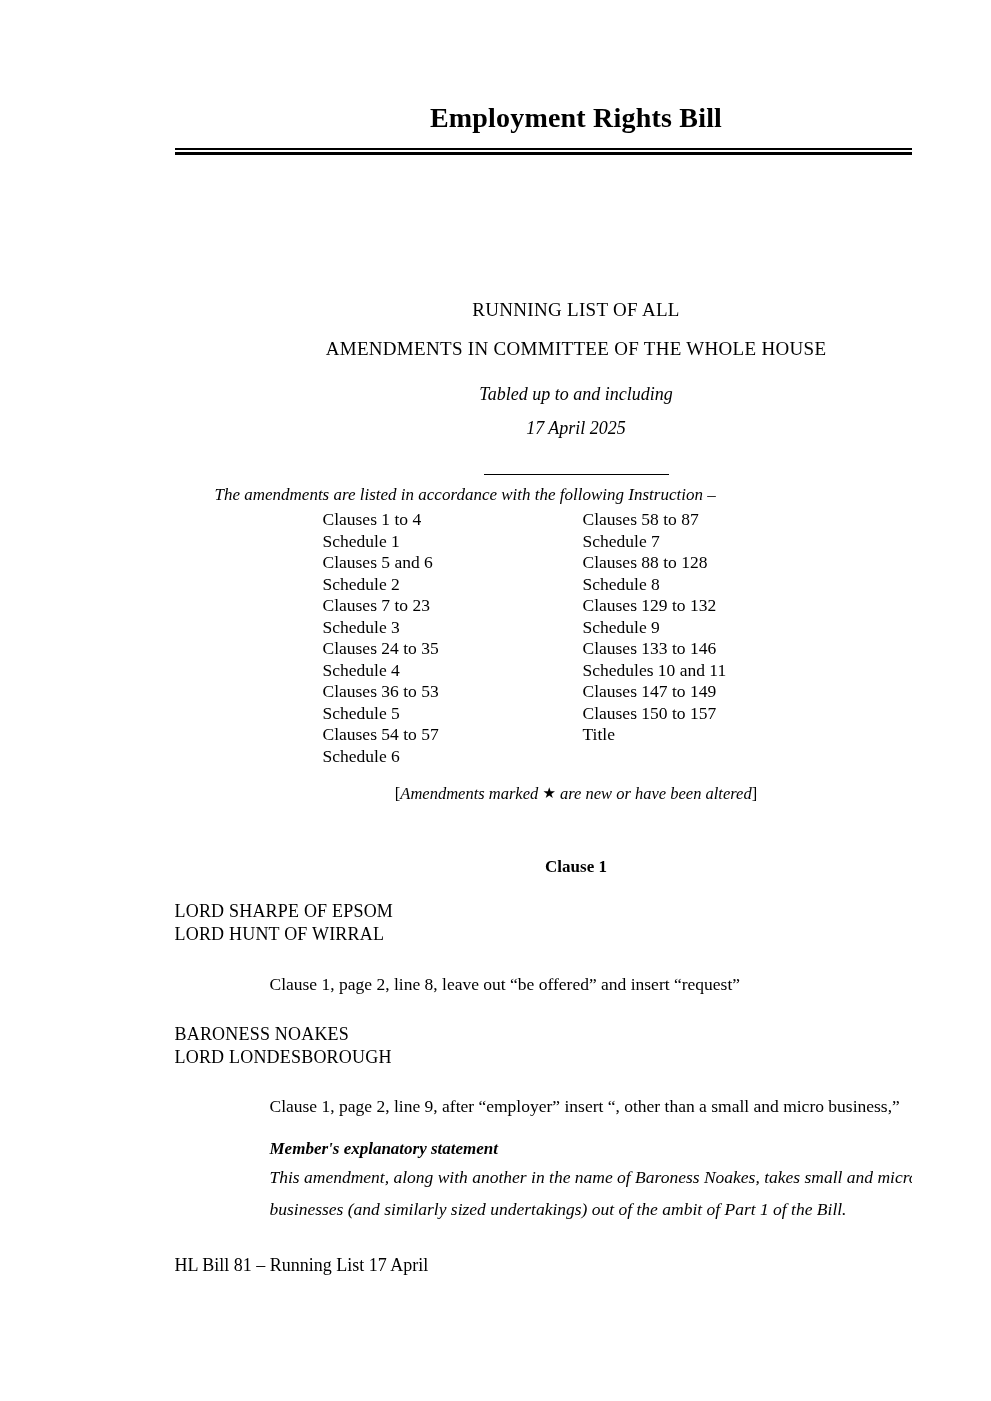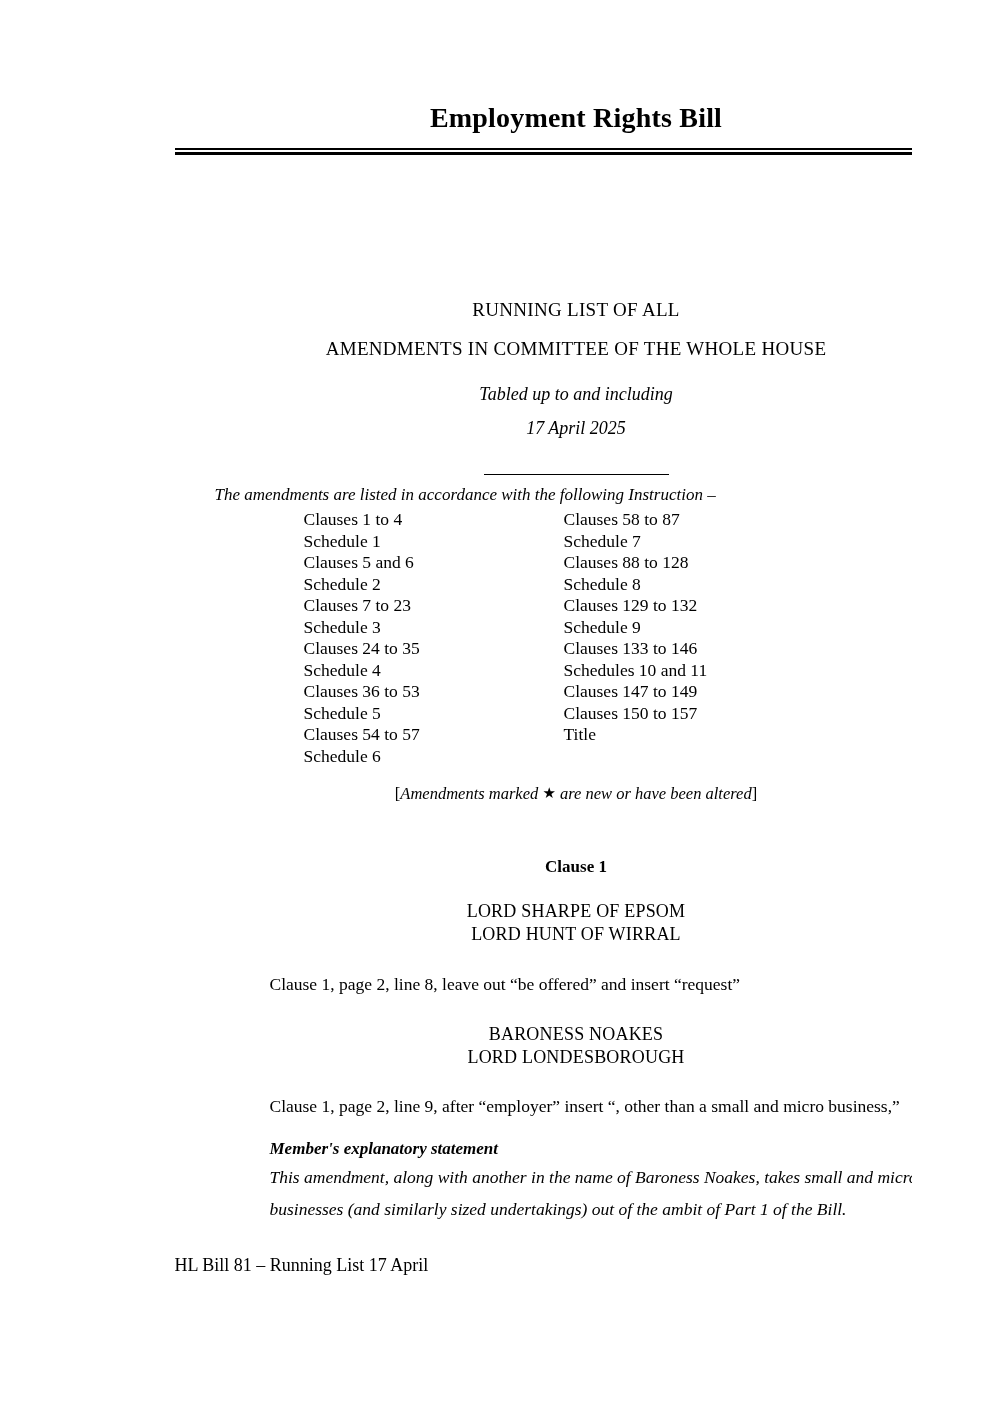--- a/index.html
+++ b/index.html
@@ -97,21 +97,21 @@
   .instruction {
     position: absolute;
     left: 135px;
     top: 485px;
     font-style: italic;
     font-size: 17px;
     line-height: 1.2;
   }
   .clause-index {
     position: absolute;
-    left: 224px;
+    left: 243px;
     top: 509px;
     width: 560px;
     display: flex;
     gap: 0;
   }
   .clause-col {
     width: 260px;
     flex: 0 0 260px;
   }
   .clause-col .ci-item {
@@ -152,21 +152,21 @@
     font-weight: bold;
     font-size: 17px;
     line-height: 1.1;
   }
 
   
   .members {
     position: absolute;
     left: 95px;
     width: 803px;
-    text-align: center;
+    text-align: left;
   }
   .members .member-name {
     font-size: 18px;
     line-height: 23px;
     letter-spacing: 0.2px;
   }
   .members.g1 { top: 900px; }
   .members.g2 { top: 1023px; }
 
   

